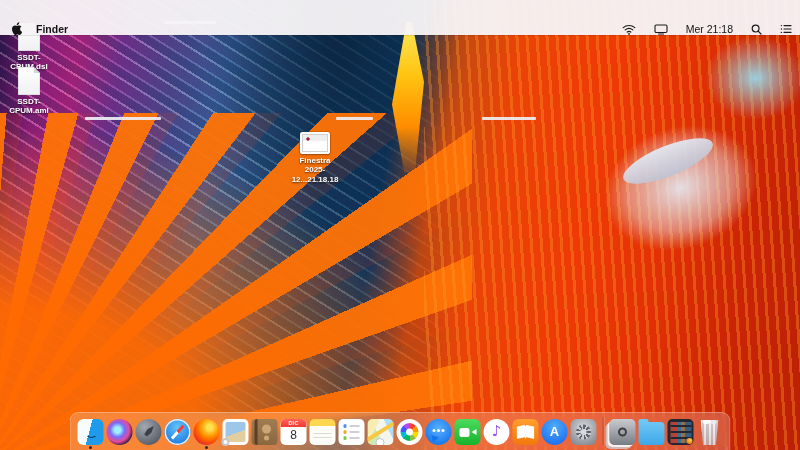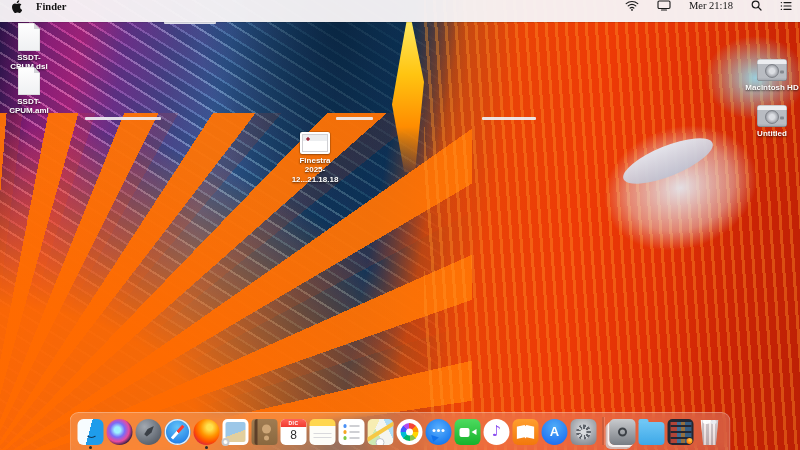--- a/index.html
+++ b/index.html
@@ -39,23 +39,23 @@
     background:linear-gradient(to bottom,#ffe95e,#ffc411 35%,#ff8c00 70%, rgba(255,110,0,.15));
     clip-path:polygon(45% 0,62% 0,100% 40%,72% 100%,38% 100%,0 55%,30% 18%);}
 
   .artifact{position:absolute;background:rgba(237,237,242,.93);border-radius:1px;}
   .a1{left:164px;top:21px;width:52px;height:2.5px}
   .a2{left:85px;top:117px;width:76px;height:3px}
   .a3{left:336px;top:117px;width:37px;height:3px}
   .a4{left:482px;top:117px;width:54px;height:3px}
 
   
-  .menubar{position:absolute;left:0;top:0;width:100%;height:22px;z-index:30;
-    background:rgba(247,244,246,.96);display:flex;align-items:flex-start;
-    font-size:10.5px;color:#141414;box-shadow:0 .5px 0 rgba(0,0,0,.18);font-family:Liberation Serif, serif;}
+  .menubar{position:absolute;left:0;top:0;width:100%;height:35px;z-index:30;
+    background:rgba(247,244,246,.96);display:flex;align-items:flex-end;
+    font-size:10.5px;color:#141414;box-shadow:0 .5px 0 rgba(0,0,0,.18);}
   .mb-left{display:flex;align-items:center;gap:14px;padding-left:11px;}
   .mb-appname{font-weight:700;}
   .menu-item{cursor:default;}
   .mb-right{margin-left:auto;display:flex;align-items:center;gap:18px;padding-right:8px;}
   .mb-right svg{display:block;}
   .mb-clock{font-size:10.5px;}
 
   
   .dicon-wrap{position:absolute;display:flex;flex-direction:column;align-items:center;gap:2px;width:56px;z-index:10;}
   .di-label{color:#fff;font-size:8px;font-weight:700;text-align:center;line-height:1.18;
@@ -281,28 +281,20 @@
   </div>
 
   <div class="dicon-wrap" id="shot">
     <div class="shot-icon"></div>
     <div class="di-label">
       <div>Finestra</div>
       <div>2025-12...21.18.18</div>
     </div>
   </div>
 
-  <div class="dicon-wrap" id="drive-machd">
-    <div class="hd-icon"></div>
-    <div class="di-label">Macintosh HD</div>
-  </div>
-  <div class="dicon-wrap" id="drive-untitled">
-    <div class="hd-icon"></div>
-    <div class="di-label">Untitled</div>
-  </div>
 
   <div class="dock" id="dock">
       <div class="dock-item running" title="Finder">
         <div class="dicon icon-finder"></div>
       </div>
       <div class="dock-item" title="Siri">
         <div class="dicon icon-siri"></div>
       </div>
       <div class="dock-item" title="Launchpad">
         <div class="dicon icon-launchpad"></div>

